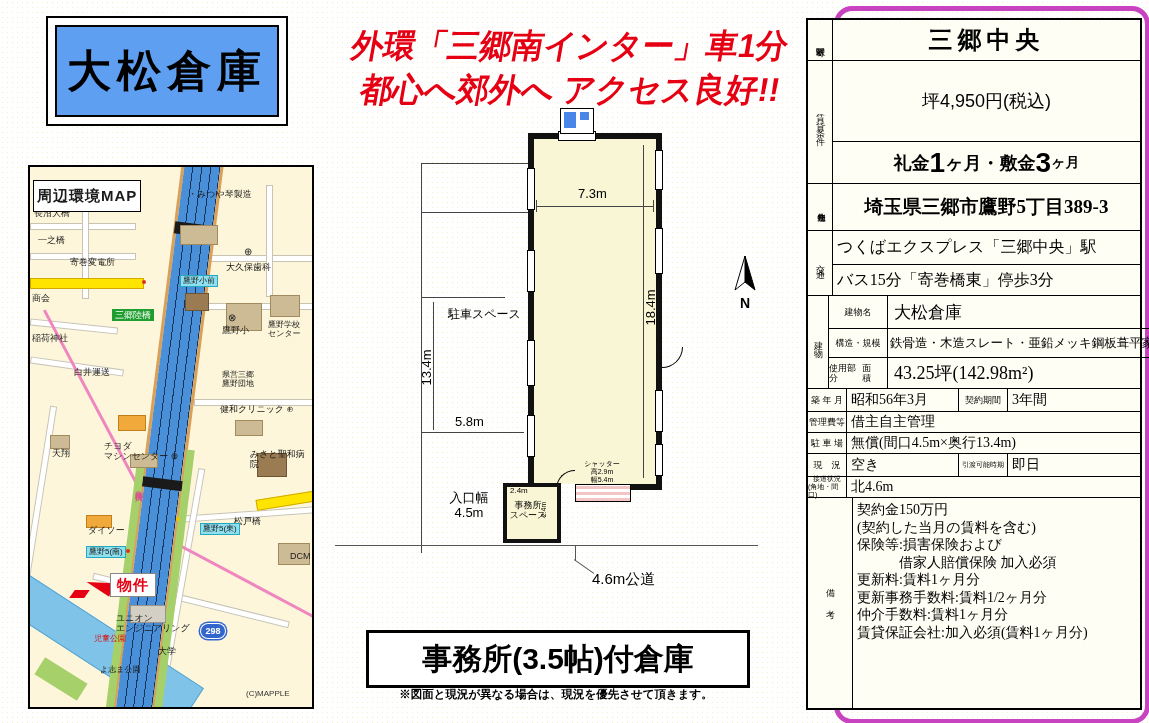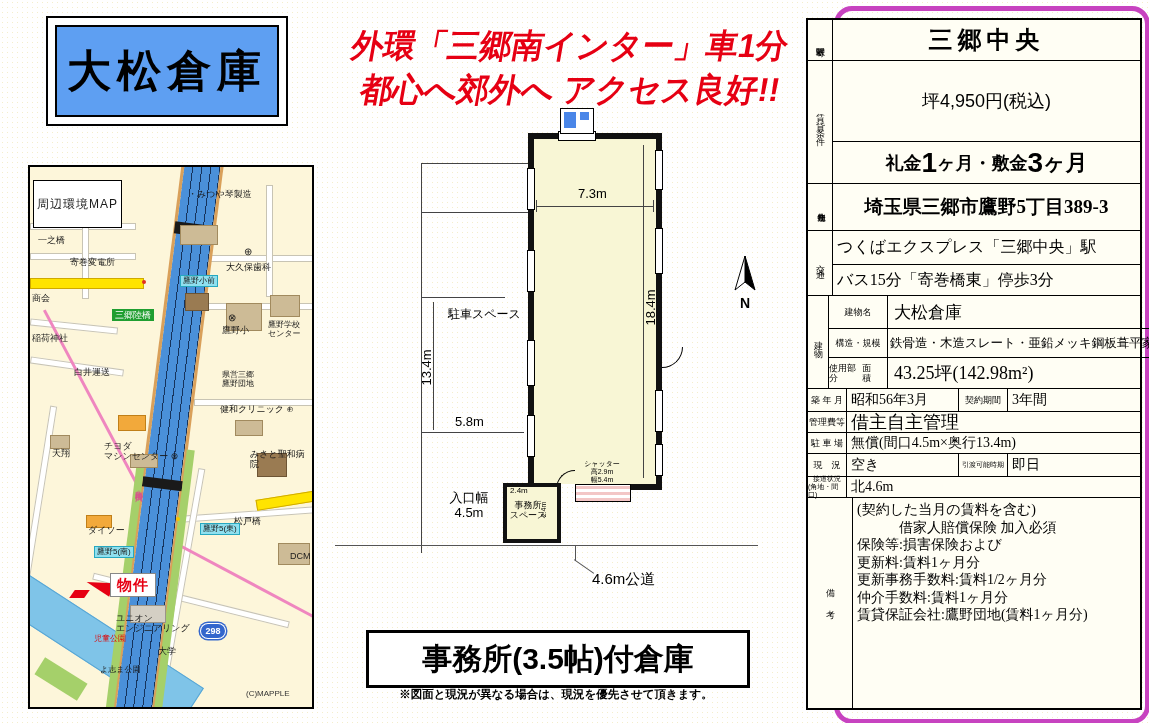--- a/index.html
+++ b/index.html
@@ -36,21 +36,21 @@
   .dot{position:absolute;width:4px;height:4px;border-radius:50%;}
   .map-label{position:absolute;font-size:9px;color:#1a1a1a;line-height:10px;white-space:pre-line;}
   .map-label.s8{font-size:8px;line-height:9px;}
   .map-label.s9{font-size:9px;}
   .map-label.stop{background:#8fe0ef;border:1px solid #27a8c0;padding:0 2px;font-size:8px;line-height:10px;}
   .map-label.green{background:#1f9e30;color:#fff;padding:0 3px;font-size:9px;line-height:12px;}
   .map-label.red{color:#e00000;font-size:8px;}
   .map-label.pinkv{color:#d8538e;writing-mode:vertical-rl;text-orientation:upright;font-size:8px;letter-spacing:1px;}
   .map-label.sym{font-size:10px;}
   .map-label.copy{color:#333;font-size:8px;}
-  .map-label.chip-frame{background:#fff;border:1px solid #000;font-weight:normal;font-size:12px;padding:18px 3px;letter-spacing:1px;}
+  .map-label.chip-frame{background:#fff;border:1px solid #000;font-weight:bold;font-size:15px;padding:10px 3px;letter-spacing:1px;}
   #bukken{position:absolute;left:80px;top:406px;width:44px;height:22px;background:#fff;border:1px solid #888;
           display:flex;align-items:center;justify-content:center;}
   #bukken span{color:#e60013;font-weight:900;font-size:15px;letter-spacing:1px;}
   #bukkenArrow{position:absolute;left:56px;top:412px;width:0;height:0;border-top:7px solid transparent;
                border-bottom:7px solid transparent;border-right:26px solid #e60013;transform:rotate(18deg);}
   #bukkenMark{position:absolute;left:42px;top:423px;width:15px;height:8px;background:#e60013;transform:skewX(-35deg);}
   #shield298{position:absolute;left:170px;top:456px;width:26px;height:16px;background:#3366cc;border-radius:8px;
              box-shadow:0 0 0 1.5px #3366cc, inset 0 0 0 1px #fff;color:#fff;font-size:9px;font-weight:bold;
              display:flex;align-items:center;justify-content:center;}
   
@@ -177,21 +177,21 @@
 鷹野団地</span>
         <span class="map-label s9" style="left: 190px; top: 237px;">健和クリニック ⊕</span>
         <span class="map-label s9" style="left: 22px; top: 281px;">天翔</span>
         <span class="map-label s9 two" style="left: 74px; top: 274px;">チヨダ
 マシンセンター ⊗</span>
         <span class="map-label s9" style="left: 220px; top: 282px;">みさと聖和病院</span>
         <span class="map-label pinkv" style="left: 103px; top: 316px;">上葛飾橋入口</span>
         <span class="map-label s9" style="left: 204px; top: 349px;">松戸橋</span>
         <span class="map-label stop" style="left: 170px; top: 356px;">鷹野5(東)</span>
         <span class="map-label s9" style="left: 58px; top: 358px;">ダイソー</span>
-        <span class="map-label stop" style="left: 64px; top: 379px;">鷹野5(南)</span>
+        <span class="map-label stop" style="left: 56px; top: 379px;">鷹野5(南)</span>
         <span class="map-label s9" style="left: 260px; top: 384px;">DCM</span>
         <span class="map-label s9 two" style="left: 86px; top: 446px;">ユニオン
 エンジニアリング</span>
         <span class="map-label red" style="left: 64px; top: 467px;">児童公園</span>
         <span class="map-label s9" style="left: 128px; top: 479px;">大学</span>
         <span class="map-label s8" style="left: 70px; top: 498px;">よ志ま公園</span>
         <span class="map-label copy" style="left: 216px; top: 522px;">(C)MAPPLE</span>
       </div>
 
     <div class="map-label chip-frame" style="left:3px;top:13px;">周辺環境MAP</div>
@@ -302,21 +302,21 @@
       </div>
       <div style="flex:1;display:flex;flex-direction:column;">
         <div style="height:80px;border-bottom:1px solid #000;display:flex;flex-direction:column;justify-content:center;">
           <div class="sans" style="font-size:18px;text-align:center;">坪4,950円(税込)</div>
         </div>
         <div class="sans" style="flex:1;display:flex;align-items:center;justify-content:center;font-weight:bold;">
           <span style="font-size:18px;">礼金</span>
           <span style="font-size:28px;">1</span>
           <span style="font-size:18px;">ヶ月・敷金</span>
           <span style="font-size:28px;">3</span>
-          <span style="font-size:22px;text-align:center;">ヶ月</span>
+          <span style="font-size:14px;text-align:center;">ヶ月</span>
         </div>
       </div>
     </div>
 
     <div class="trow" style="height:46px;">
       <div class="lcell" style="width:24px;">
         <span class="vtext" style="font-size:8px;">物件所在地</span>
       </div>
       <div class="vcell serif" style="font-size:19px;font-weight:bold;">埼玉県三郷市鷹野5丁目389-3</div>
     </div>
@@ -356,21 +356,21 @@
 
     <div class="trow" style="height:22px;">
       <div class="lcell" style="width:38px;font-size:9px;">築 年 月</div>
       <div class="serif" style="width:107px;border-right:1px solid #000;display:flex;align-items:center;padding-left:4px;font-size:14px;">昭和56年3月</div>
       <div class="lcell" style="width:48px;font-size:9px;">契約期間</div>
       <div class="serif" style="flex:1;display:flex;align-items:center;padding-left:4px;font-size:14px;">3年間</div>
     </div>
 
     <div class="trow" style="height:20px;">
       <div class="lcell" style="width:38px;font-size:9px;">管理費等</div>
-      <div class="serif" style="flex:1;display:flex;align-items:center;padding-left:4px;font-size:18px;">借主自主管理</div>
+      <div class="serif" style="flex:1;display:flex;align-items:center;padding-left:4px;font-size:14px;">借主自主管理</div>
     </div>
 
     <div class="trow" style="height:20px;">
       <div class="lcell" style="width:38px;font-size:9px;">駐 車 場</div>
       <div class="serif" style="flex:1;display:flex;align-items:center;padding-left:4px;font-size:14px;">無償(間口4.5m×奥行13.4m)</div>
     </div>
 
     <div class="trow" style="height:22px;">
       <div class="lcell" style="width:38px;font-size:9px;">現　況</div>
       <div class="serif" style="width:107px;border-right:1px solid #000;display:flex;align-items:center;padding-left:4px;font-size:14px;">空き</div>
@@ -384,24 +384,25 @@
         <div>(角地・間口)</div>
       </div>
       <div class="serif" style="flex:1;display:flex;align-items:center;padding-left:4px;font-size:14px;">北4.6m</div>
     </div>
 
     <div class="trow" style="flex:1;">
       <div class="lcell" style="width:44px;">
         <span class="vtext" style="letter-spacing:22px;">備考</span>
       </div>
       <div class="serif" style="flex:1;padding:3px 2px 0 4px;">
+        <div class="remarks-line">契約金150万円</div>
         <div class="remarks-line">(契約した当月の賃料を含む)</div>
+        <div class="remarks-line">保険等:損害保険および</div>
         <div class="remarks-line">　　　借家人賠償保険 加入必須</div>
-        <div class="remarks-line">保険等:損害保険および</div>
         <div class="remarks-line">更新料:賃料1ヶ月分</div>
         <div class="remarks-line">更新事務手数料:賃料1/2ヶ月分</div>
         <div class="remarks-line">仲介手数料:賃料1ヶ月分</div>
-        <div class="remarks-line">賃貸保証会社:鷹野団地(賃料1ヶ月分)</div>
+        <div class="remarks-line">賃貸保証会社:加入必須(賃料1ヶ月分)</div>
       </div>
     </div>
   </div>
 
 </div>
 
 </body></html>

